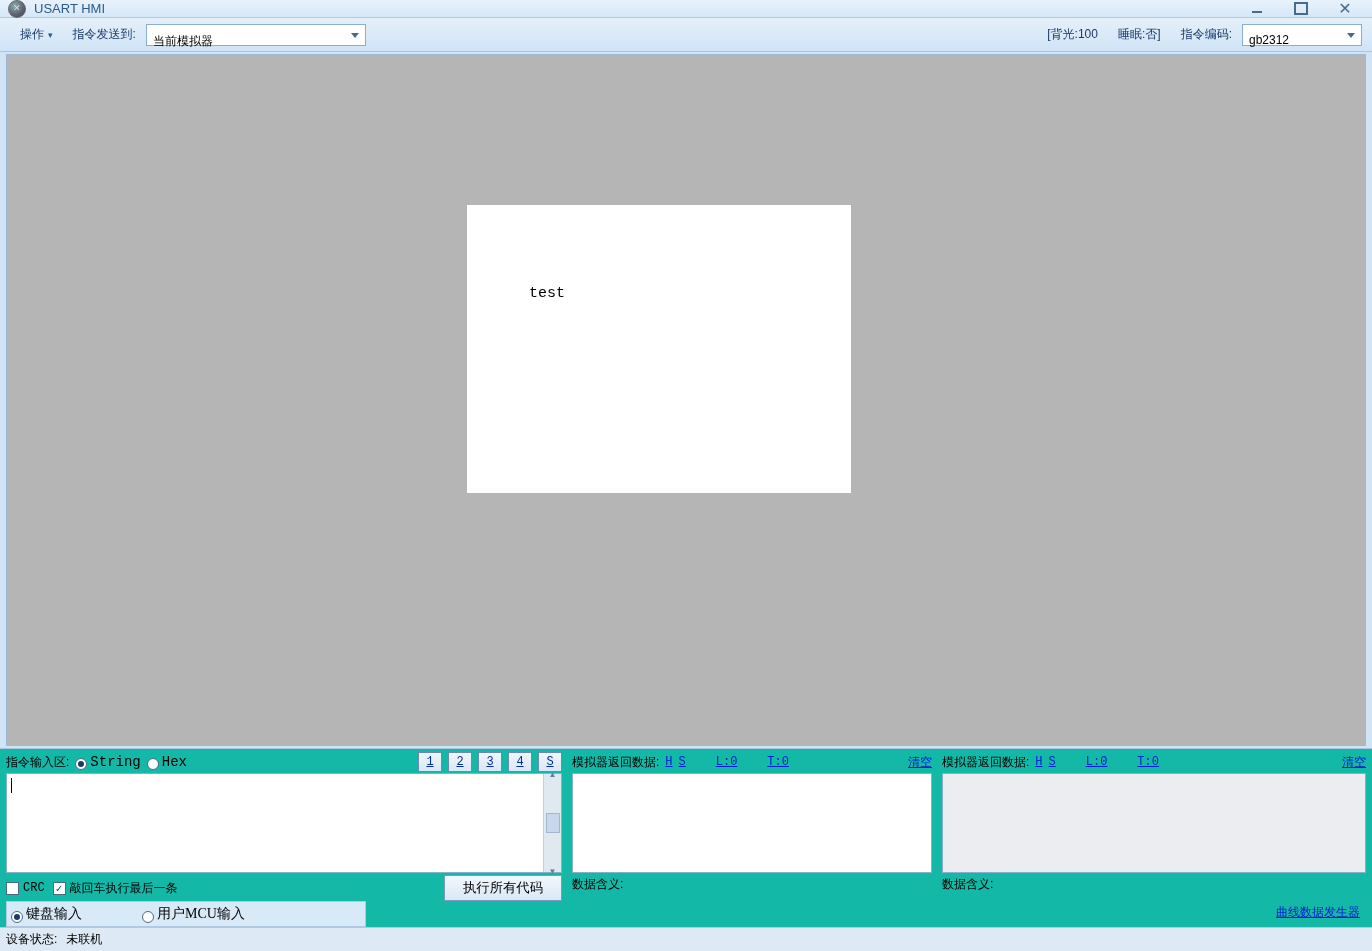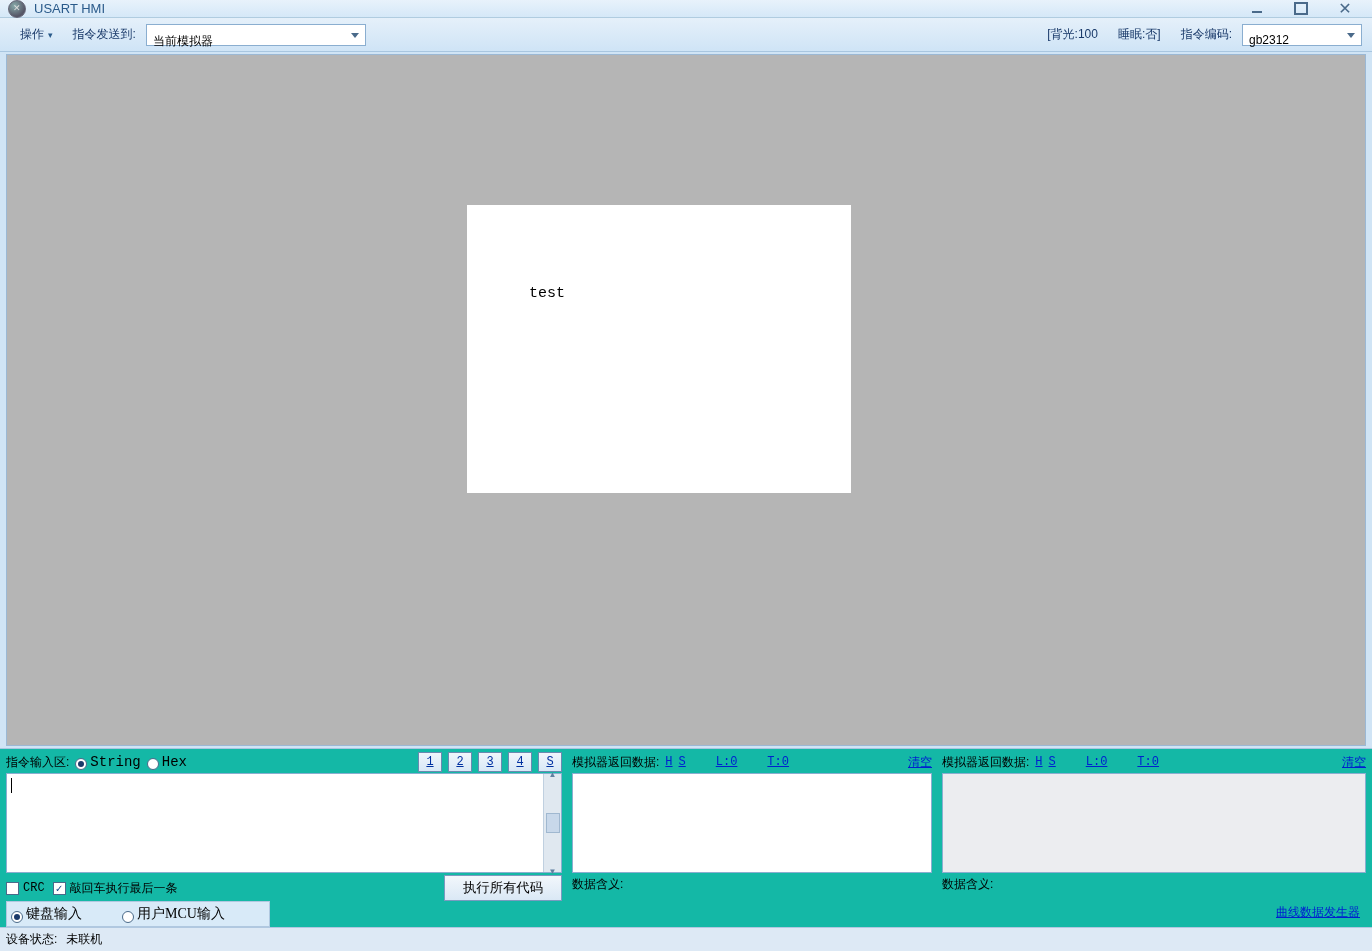--- a/index.html
+++ b/index.html
@@ -169,21 +169,21 @@
 .exec-btn {
   margin-left:auto;
   padding: 3px 18px;
   border:1px solid #7a9ac0;
   background: linear-gradient(to bottom,#f2f7fc,#dae8f5);
   cursor:pointer;
 }
 
 .meaning-row { height:22px; display:flex; align-items:center; }
 
-.radio-row { height:26px; display:flex; align-items:center; gap:40px; padding-left:4px; border:1px solid #b0c8e0; width:264px; background:#d8eaf8;}
+.radio-row { height:26px; display:flex; align-items:center; gap:60px; padding-left:4px; border:1px solid #b0c8e0; width:360px; background:#d8eaf8;}
 .bottom-flex { display:flex; align-items:center; }
 .curve-link { margin-left:auto; color:#0020d0; text-decoration:underline; cursor:pointer; padding-right:6px;}
 
 .statusbar {
   height: 24px;
   background: #dde9f5;
   border-top:1px solid #b0c8e0;
   display:flex;
   align-items:center;
   padding: 0 6px;

